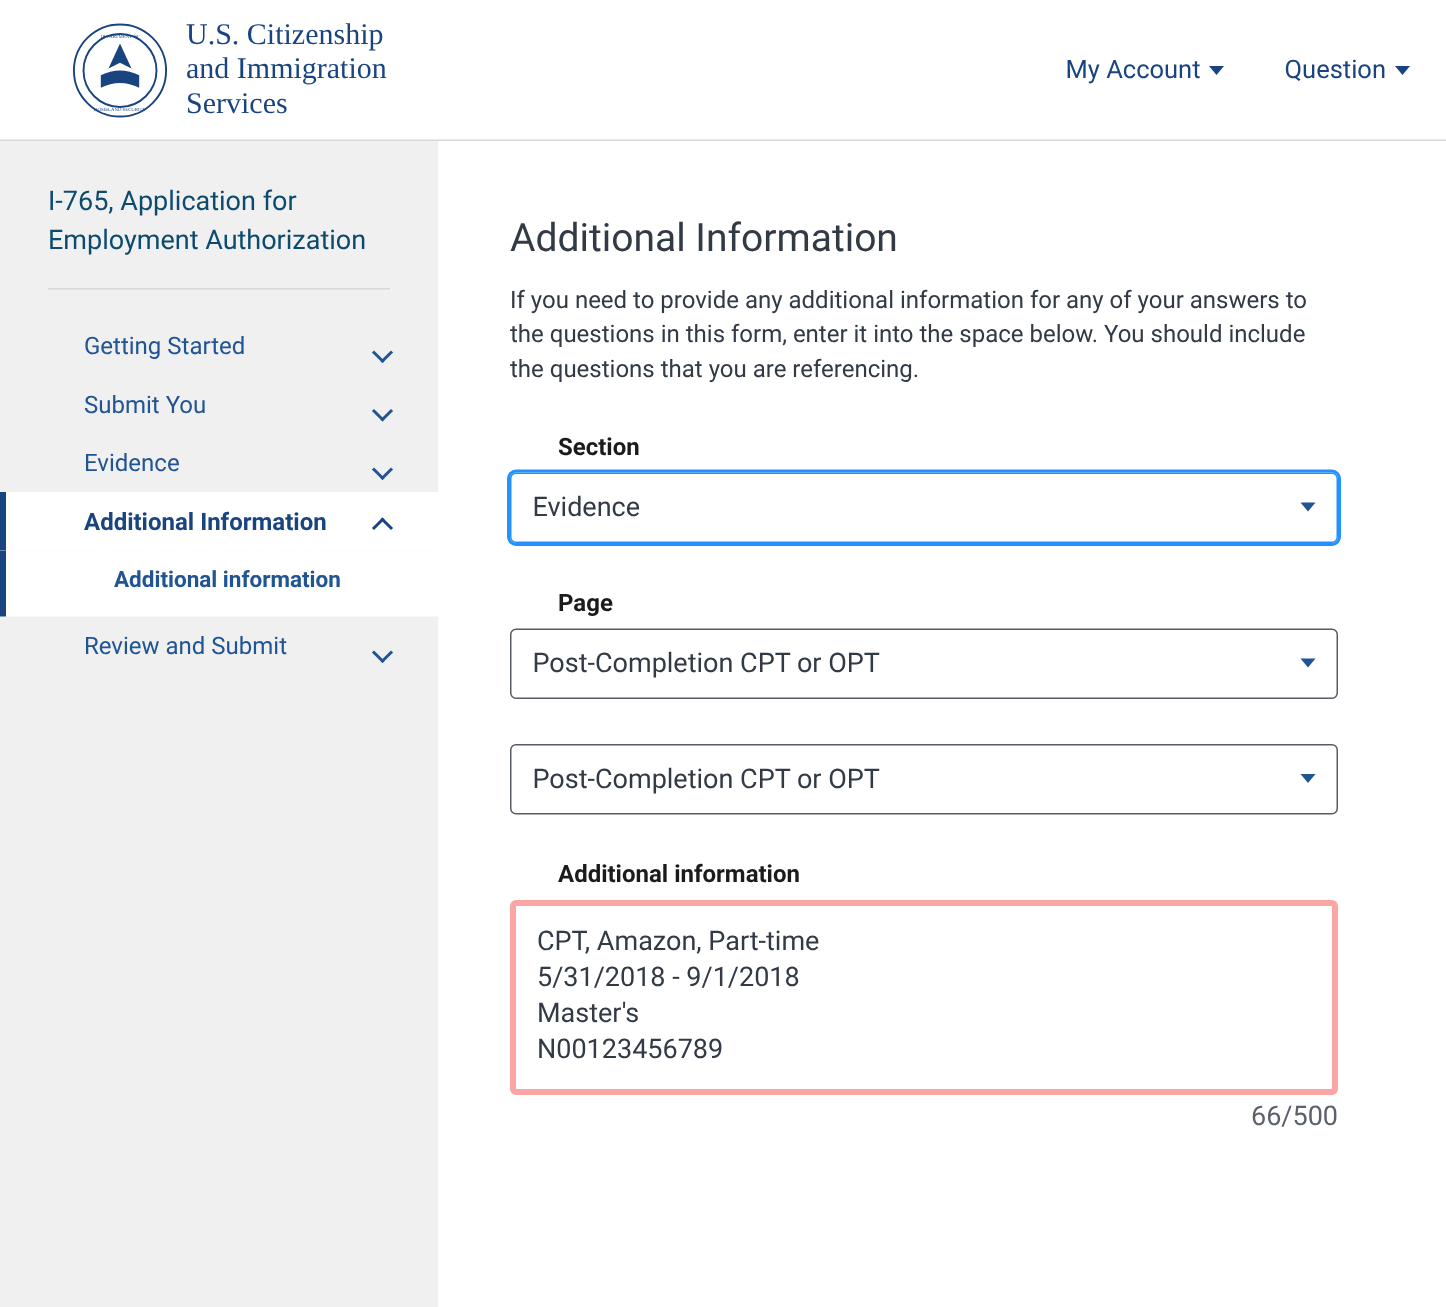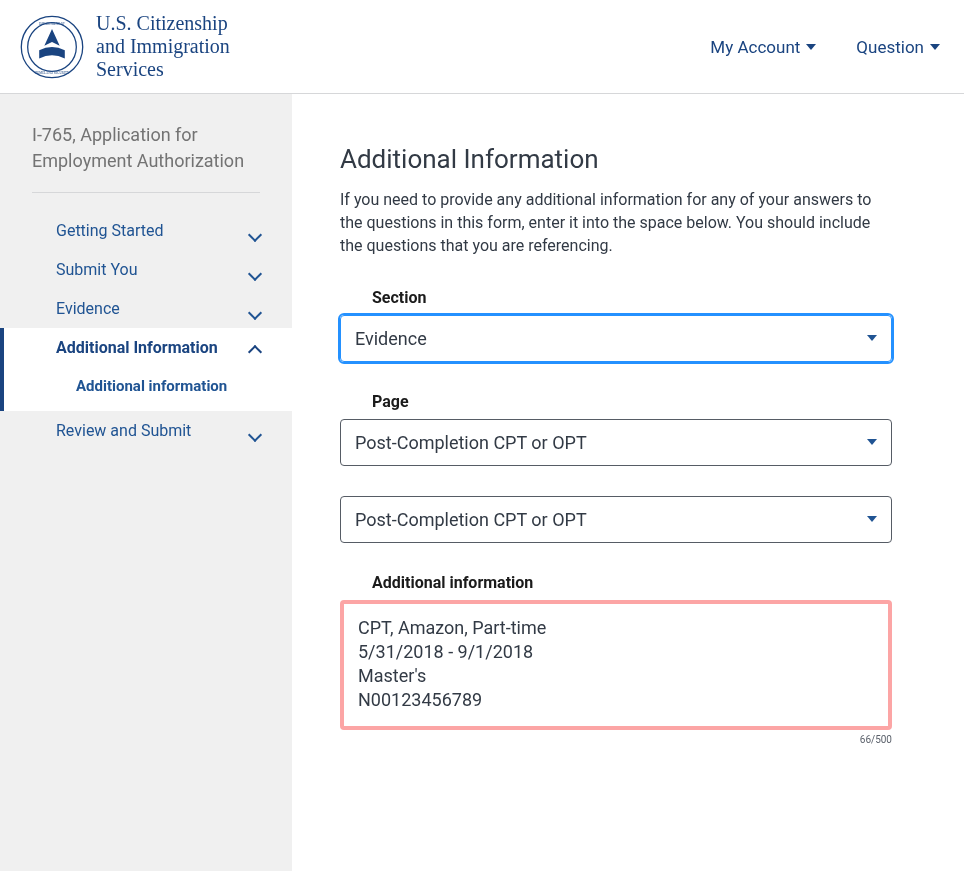--- a/index.html
+++ b/index.html
@@ -6,21 +6,21 @@
     body {
       font-family: -apple-system, BlinkMacSystemFont, "Segoe UI", Roboto, "Helvetica Neue", Arial, sans-serif;
       background: #fff;
       color: #1b1b1b;
       width: 964px;
     }
     
     .header {
       display: flex;
       justify-content: space-between;
-      padding: 12px 24px 12px 20px;
+      padding: 12px 24px 12px 48px;
       border-bottom: 1px solid #d6d7d9;
       background: #fff;
     }
     .brand {
       display: flex;
       align-items: center;
       gap: 12px;
     }
     .seal {
       width: 64px;
@@ -59,21 +59,21 @@
       display: flex;
       min-height: 778px;
     }
     .sidebar {
       width: 292px;
       background: #f0f0f0;
       padding: 28px 0 0 0;
     }
     .sidebar-title {
       font-size: 18px;
-      color: #737373;
+      color: #0c4a6e;
       line-height: 1.45;
       padding: 0 32px 18px 32px;
     }
     .sidebar-sep {
       border: none;
       border-top: 1px solid #d6d7d9;
       margin: 0 32px 18px 32px;
     }
     .nav-list { list-style: none; }
     .nav-item {
@@ -175,21 +175,21 @@
       font-size: 18px;
       line-height: 1.35;
       color: #323a45;
       font-family: inherit;
       min-height: 130px;
       resize: vertical;
       white-space: pre-wrap;
     }
     .char-count {
       text-align: right;
-      font-size: 10px;
+      font-size: 18px;
       color: #5b616b;
       margin-top: 4px;
     }
   </style>
 </head>
 <body>
 
 <div class="header">
   <div class="brand">
     <svg class="seal" viewBox="0 0 100 100">

